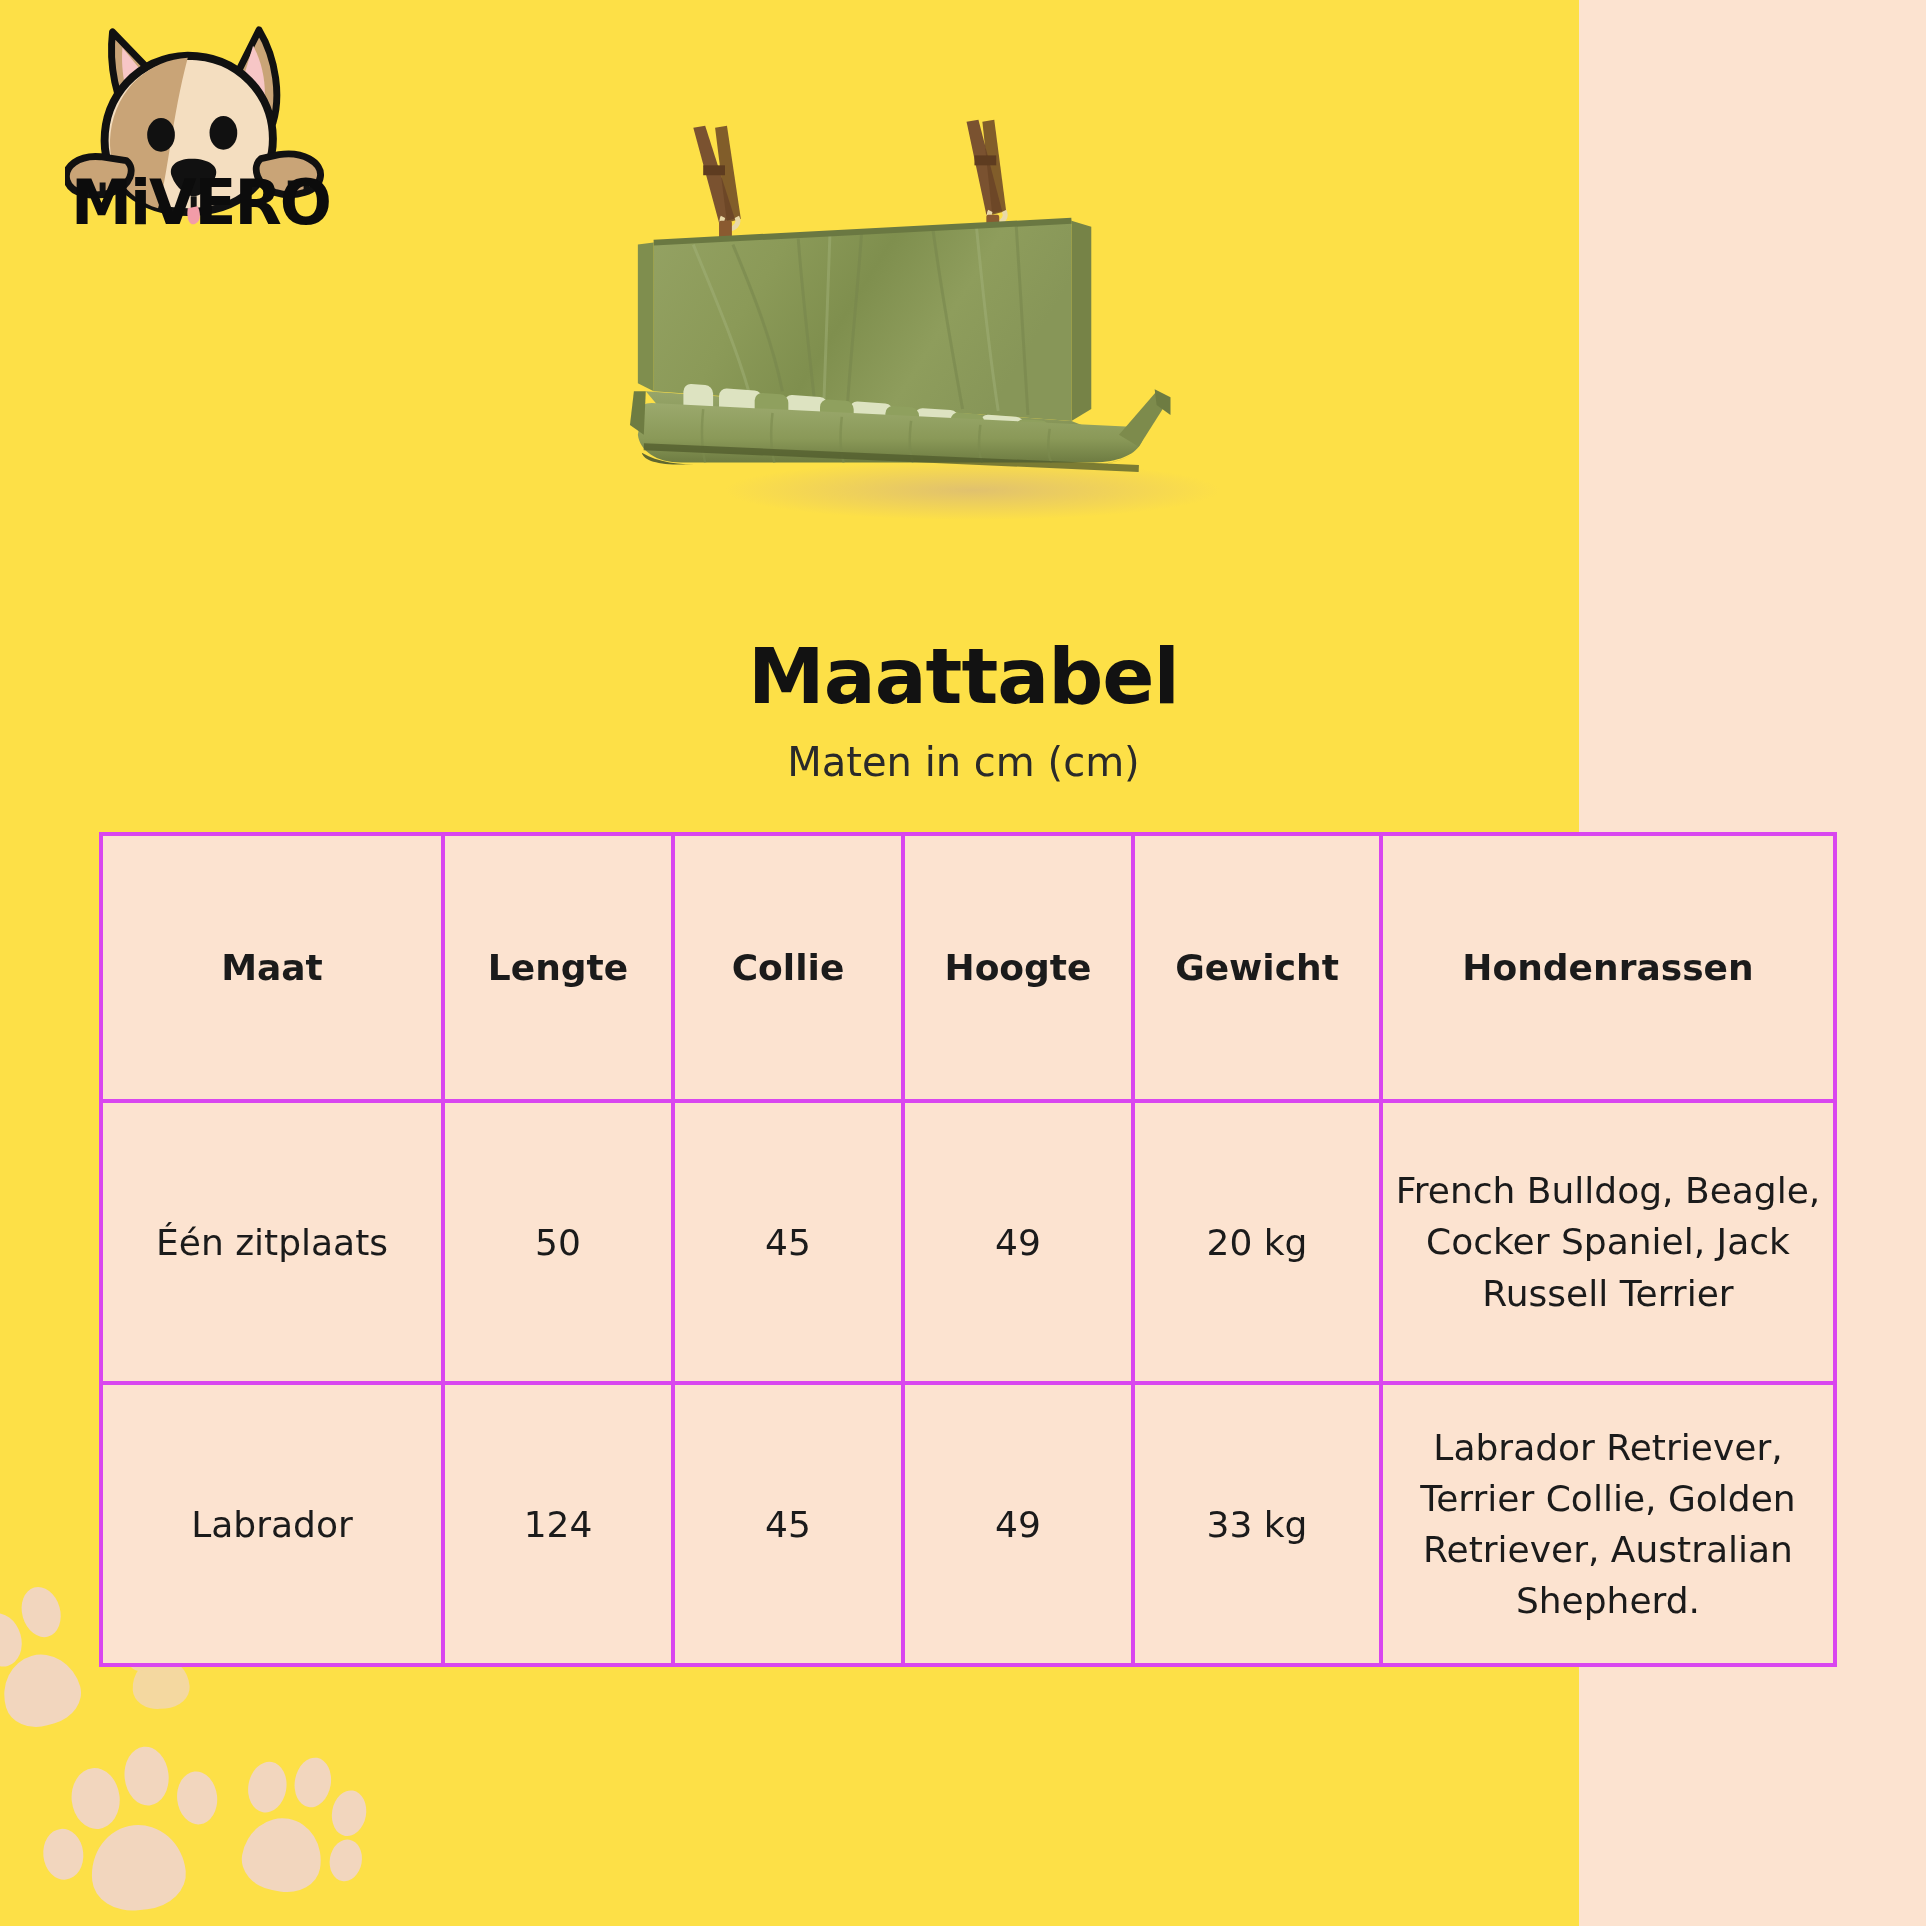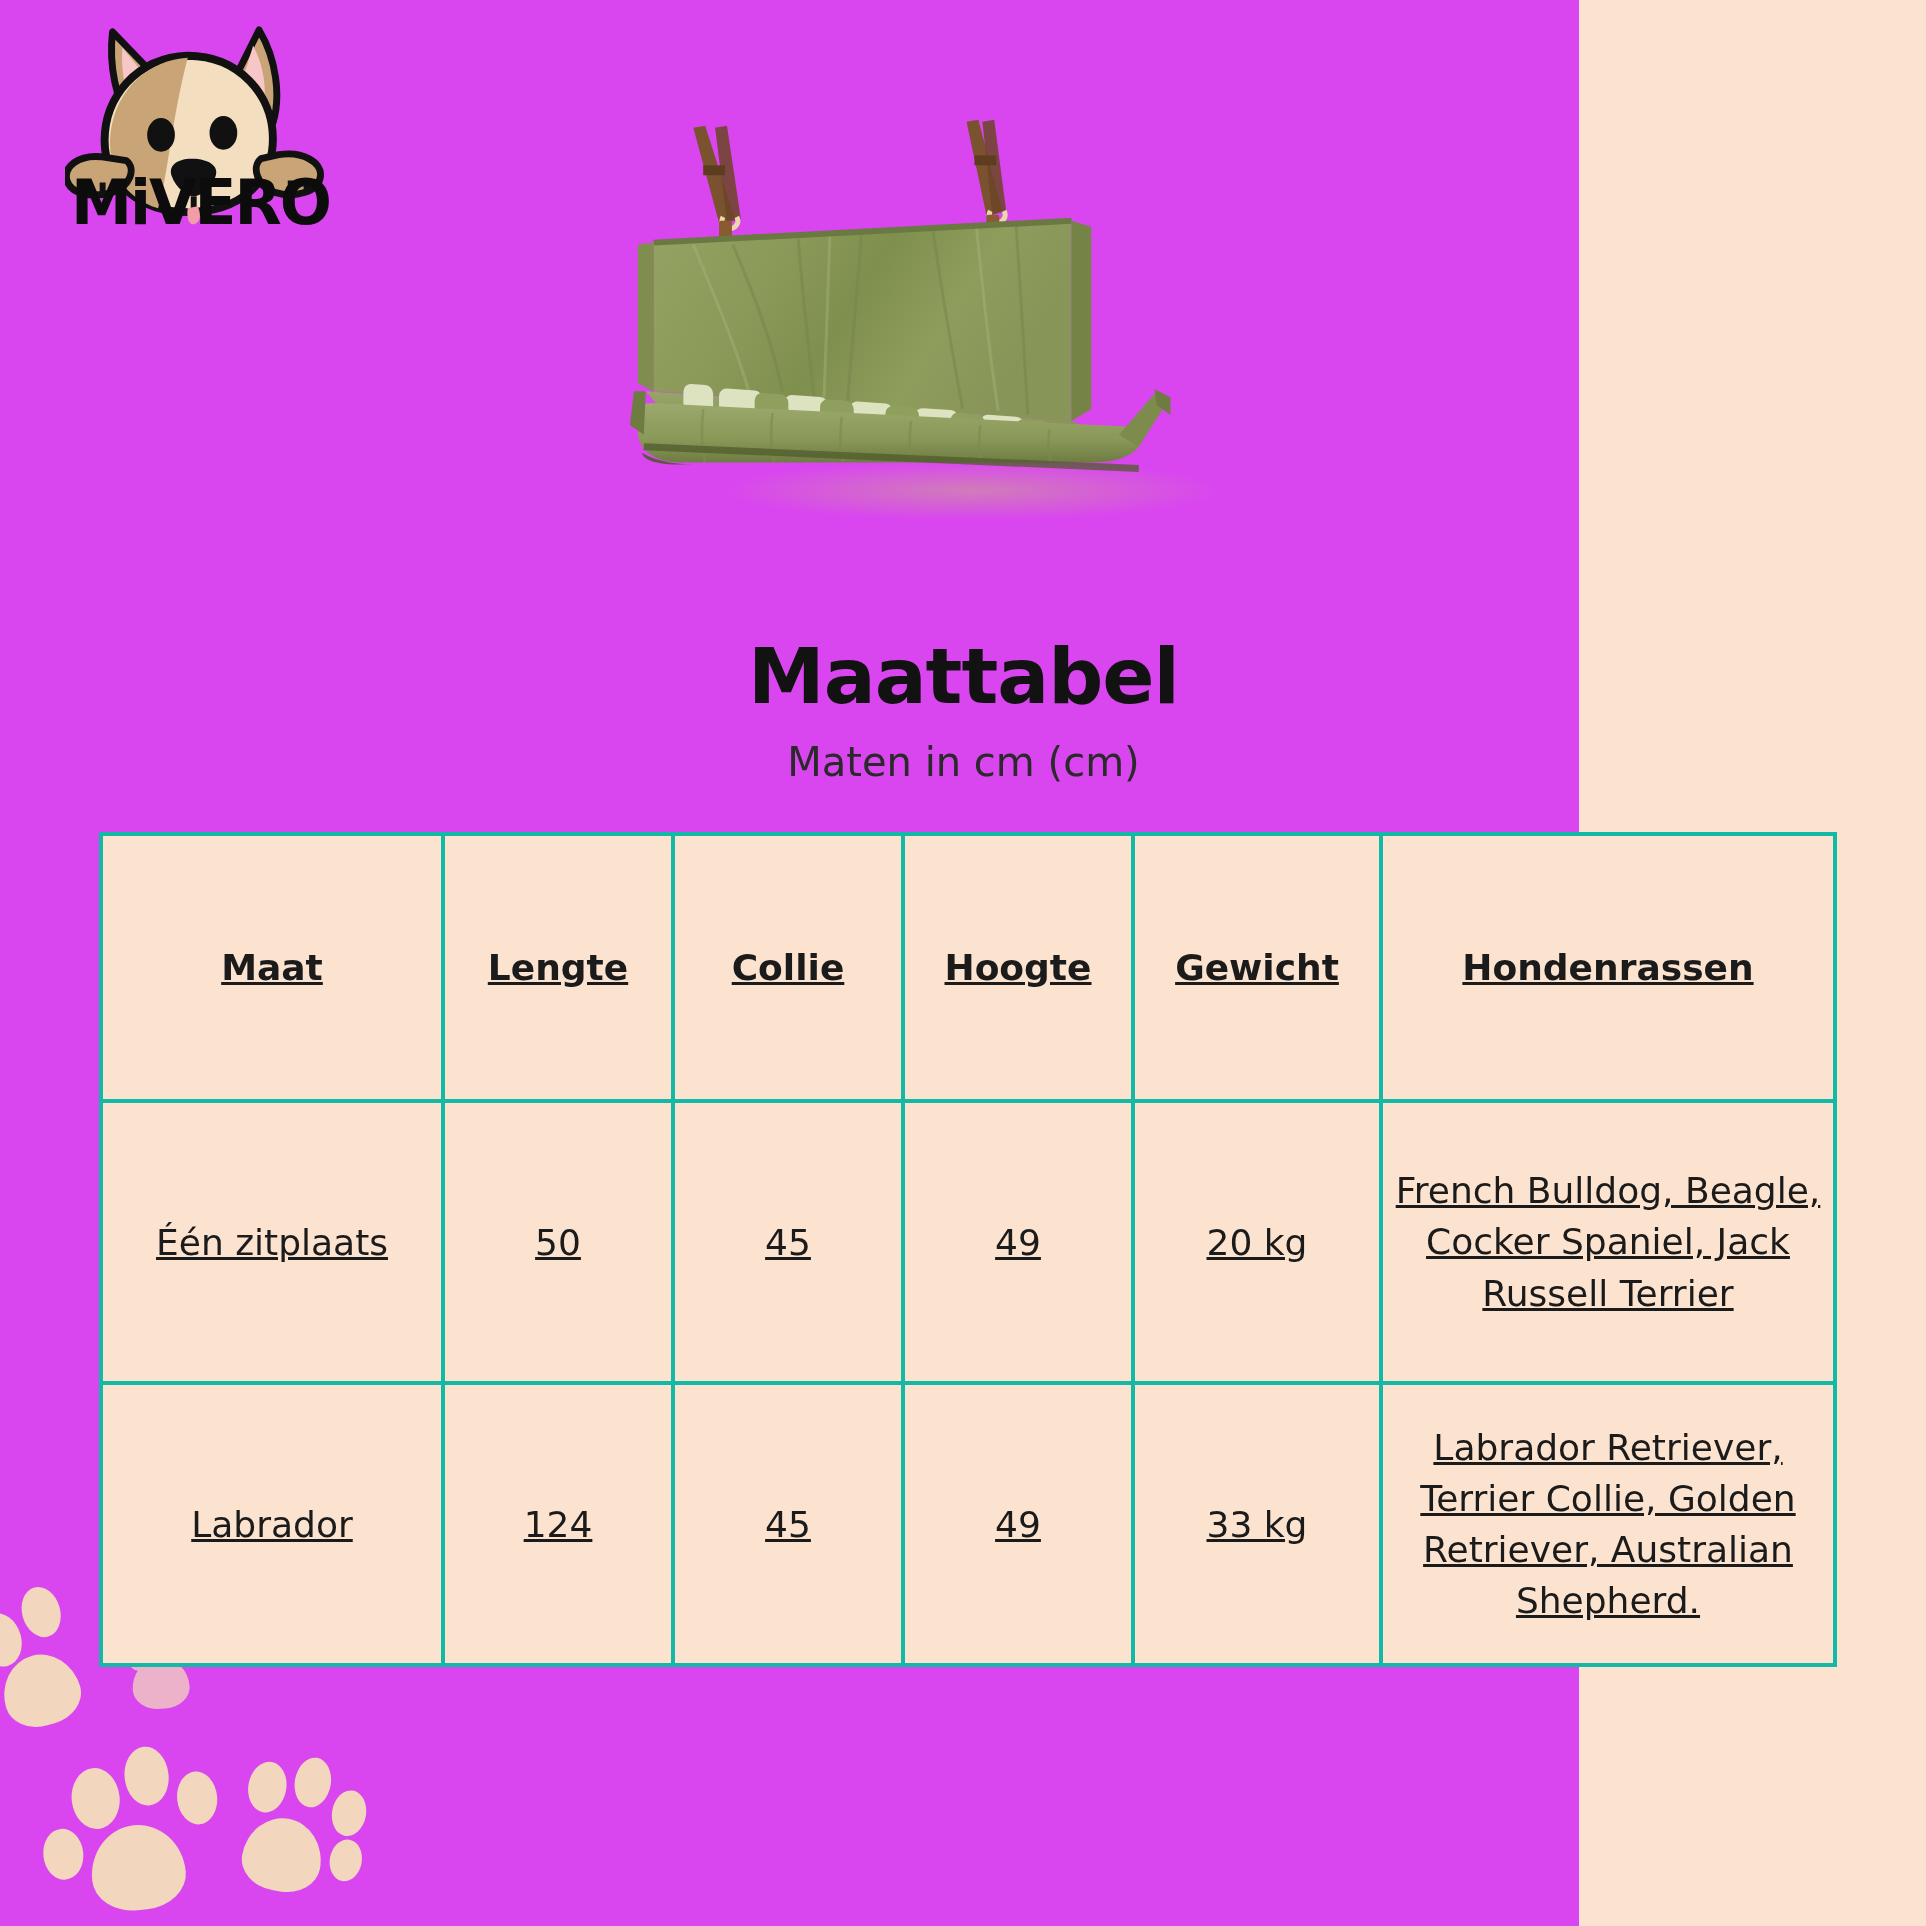--- a/index.html
+++ b/index.html
@@ -5,21 +5,21 @@
   * { box-sizing: border-box; margin: 0; padding: 0; }
   html, body {
     width: 1927px; height: 1927px;
     background: #FCE3D0;
     font-family: "DejaVu Sans", sans-serif;
     overflow: hidden;
   }
   #page {
     position: relative;
     width: 1579px; height: 1927px;
-    background: #d946ef;
+    background: #fde047;
   }
 
   
   .paw { position: absolute; opacity: 1; }
   .paw .pad {
     position: absolute;
     background: #F2D6BE;
     border-radius: 50% 50% 45% 45% / 60% 60% 40% 40%;
   }
   .paw .toe {
@@ -70,24 +70,23 @@
     left: 99px; top: 832px;
     width: 1733px;
   }
   table.size-table {
     width: 1733px;
     border-collapse: collapse;
     table-layout: fixed;
   }
   table.size-table th,
   table.size-table td {
-    border: 4px solid #14b8a6;
+    border: 4px solid #d946ef;
     color: #1b1b1b;
     background: #FCE3D0;
-    text-decoration: underline;
   }
   table.size-table th {
     font-size: 36px;
     font-weight: 700;
     text-align: center;
     vertical-align: middle;
     height: 267px;
     padding: 0 8px;
   }
   table.size-table td {

